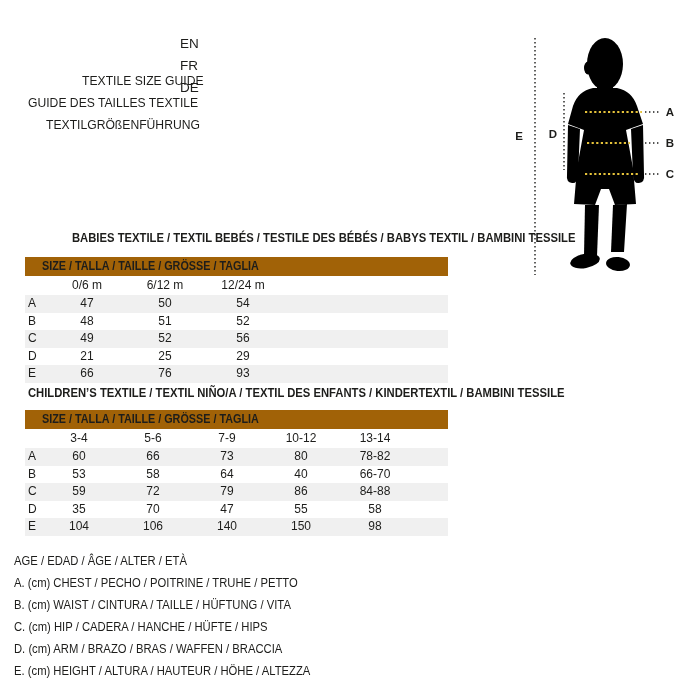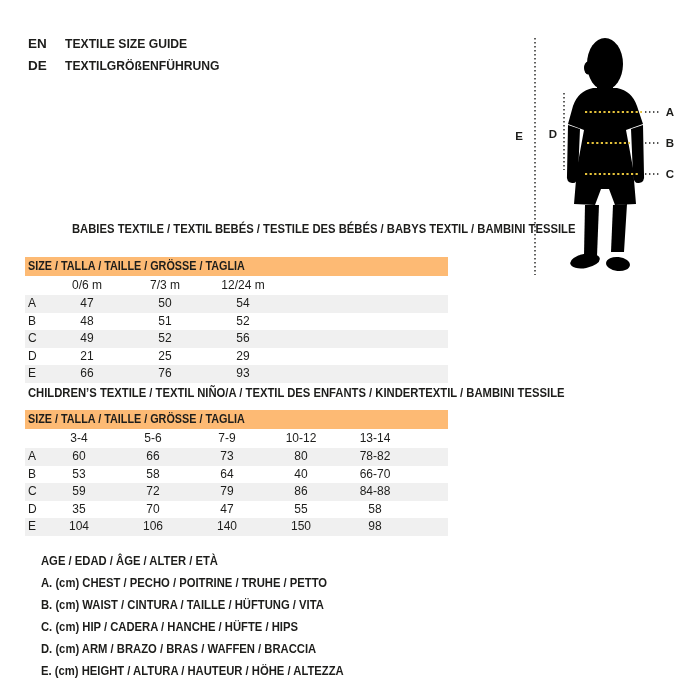--- a/index.html
+++ b/index.html
@@ -4,71 +4,75 @@
 <style>
   html,body { margin:0; padding:0; background:#ffffff; }
   .page {
     position:relative; width:700px; height:700px; background:#ffffff;
     font-family:"Liberation Sans", sans-serif; color:#1d1d1b; overflow:hidden;
   }
   .cond { display:inline-block; transform:scaleX(0.9); transform-origin:0 50%; white-space:nowrap; }
 
   
   .lang-list { position:absolute; left:28px; top:36px; }
-  .lang-row  { display:flex; height:22px; align-items:flex-start; font-weight:700; font-size:13.5px; }
+  .lang-row  { display:flex; height:22px; align-items:flex-end; font-weight:400; font-size:13.5px;flex-direction:column; }
   .lang-code { width:37px; flex:0 0 37px; }
 
   
   .figure { position:absolute; left:505px; top:28px; width:180px; height:256px; }
   .figure svg { position:absolute; left:0; top:0; }
   .fig-label {
     position:absolute; width:16px; height:16px; line-height:16px;
     text-align:center; font-weight:700; font-size:11.5px;
   }
   .lblA { left:157px; top:76px; }
   .lblB { left:157px; top:107px; }
   .lblC { left:157px; top:138px; }
   .lblD { left:40px;  top:98px; }
   .lblE { left:6px;   top:100px; }
 
   
   .section-title { position:absolute; left:28px; font-weight:700; font-size:12.5px; height:15px; line-height:15px; }
-  .title-babies   { top:222px;padding-left:44px; }
+  .title-babies   { top:231px;padding-left:44px; }
   .title-children { top:386px;text-align:center; }
 
   
   .size-table { position:absolute; left:25px; width:423px; font-size:12px; }
   .tbl-babies   { top:257px; }
   .tbl-children { top:410px; }
   .size-bar {
-    box-sizing:border-box; height:19px; line-height:19px; background:#fdba74;
-    padding-left:3px; font-weight:700; font-size:12px;
+    box-sizing:border-box; height:19px; line-height:19px; background:#a16207;
+    padding-left:17px; font-weight:700; font-size:12px;
   }
   .t-row { display:grid; }
   .grid-b { grid-template-columns:23px 78px 78px 78px auto; }
   .grid-c { grid-template-columns:17px 74px 74px 74px 74px 74px auto; }
   .head-row { height:19px;   line-height:19px; }
   .data-row { height:17.5px; line-height:17.5px; }
   .stripe { background:#f0f0f0; }
   .cell { text-align:center; }
   .row-label { text-align:left; padding-left:3px; }
 
   
-  .legend { position:absolute; left:41px; top:550px; font-weight:700; font-size:12.5px; }
+  .legend { position:absolute; left:14px; top:550px; font-weight:400; font-size:12.5px; }
   .legend-line { height:22px; line-height:22px; }
 </style>
 </head>
 <body>
 
 <div class="page">
 
   <div class="lang-list">
     <div class="lang-row">
       <span class="lang-code">EN</span>
       <span class="cond">TEXTILE SIZE GUIDE</span>
+    </div>
+    <div class="lang-row">
+      <span class="lang-code">FR</span>
+      <span class="cond">GUIDE DES TAILLES TEXTILE</span>
     </div>
     <div class="lang-row">
       <span class="lang-code">DE</span>
       <span class="cond">TEXTILGRÖßENFÜHRUNG</span>
     </div>
   </div>
 
   <div class="figure">
     <svg width="180" height="256" viewBox="0 0 180 256">
 
@@ -111,21 +115,21 @@
     <span class="cond">BABIES TEXTILE / TEXTIL BEBÉS / TESTILE DES BÉBÉS / BABYS TEXTIL / BAMBINI TESSILE</span>
   </div>
 
   <div class="size-table tbl-babies">
     <div class="size-bar">
       <span class="cond">SIZE / TALLA / TAILLE / GRÖSSE / TAGLIA</span>
     </div>
     <div class="t-row grid-b head-row">
       <div class="row-label"></div>
       <div class="cell">0/6 m</div>
-      <div class="cell">7/3 m</div>
+      <div class="cell">6/12 m</div>
       <div class="cell">12/24 m</div>
       <div></div>
     </div>
     <div class="t-row grid-b data-row stripe">
       <div class="row-label">A</div>
       <div class="cell">47</div>
       <div class="cell">50</div>
       <div class="cell">54</div>
       <div></div>
     </div>

